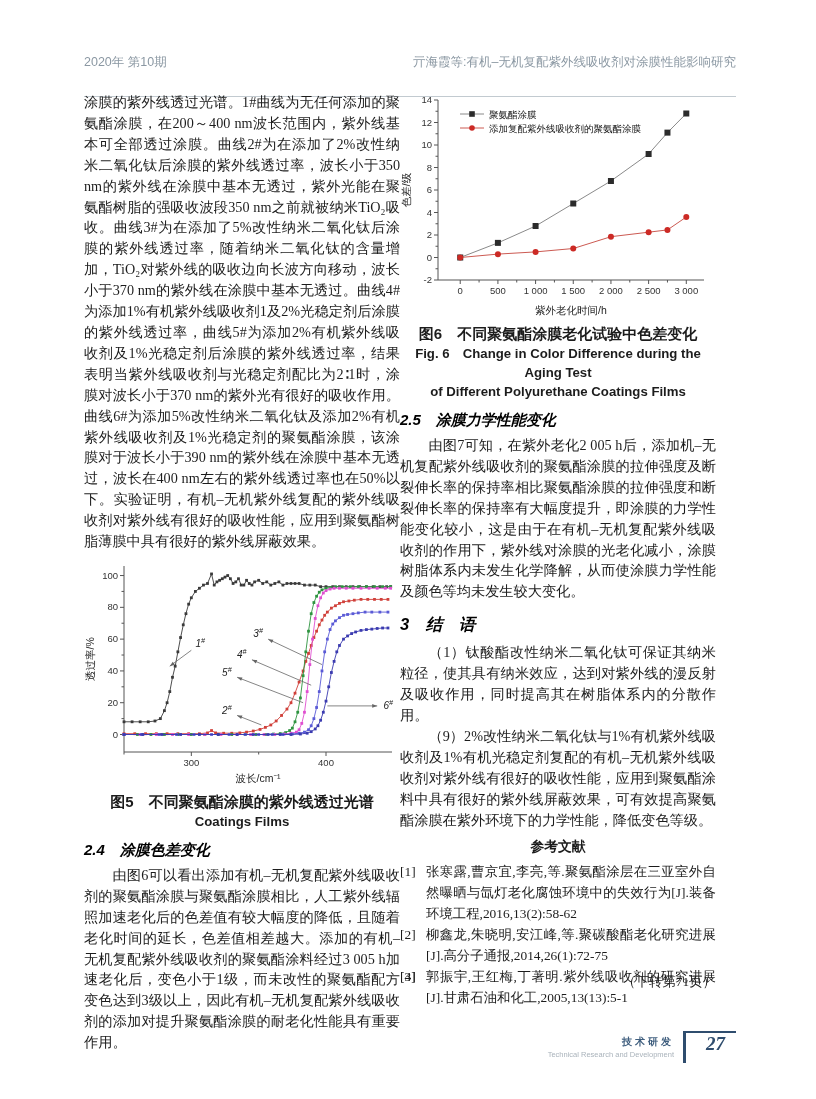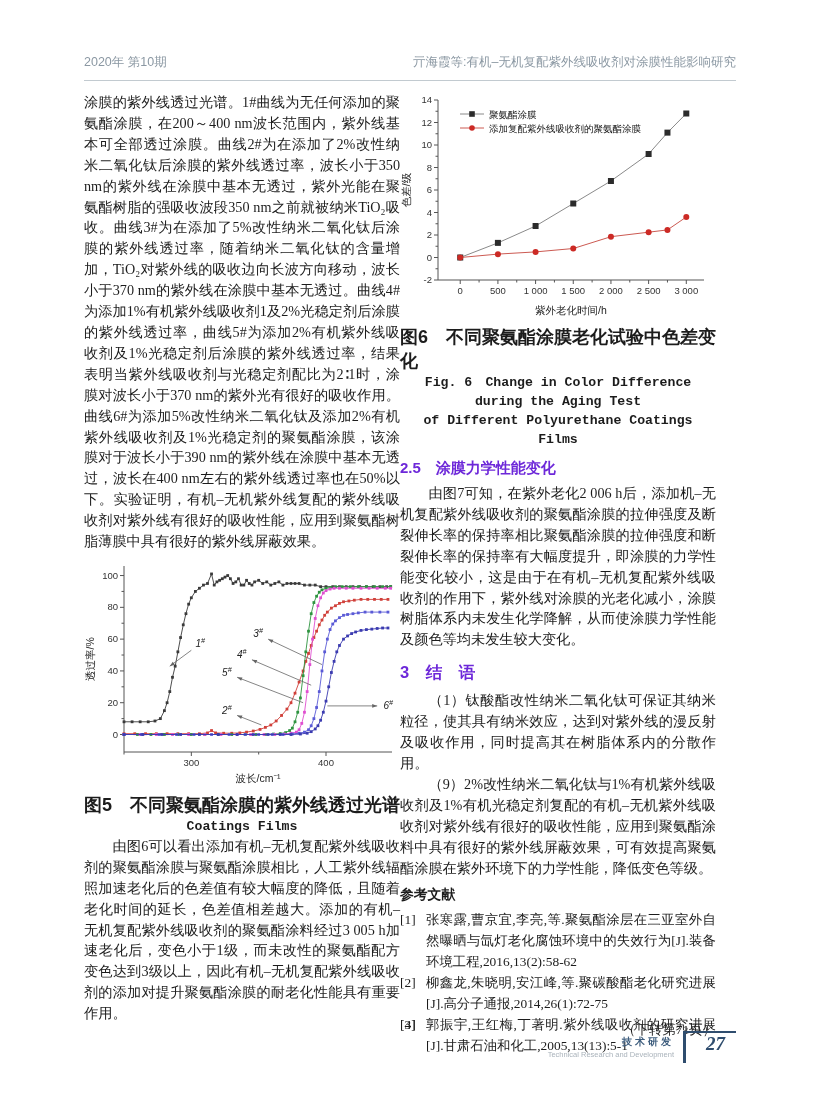--- a/index.html
+++ b/index.html
@@ -1,30 +1,30 @@
 <!DOCTYPE html>
 <html><head>
 <meta charset="utf-8">
 <style>
   html,body{margin:0;padding:0;background:#fff;}
   .page{position:relative;width:816px;height:1099px;background:#ffffff;overflow:hidden;
         font-family:"Liberation Serif",serif;color:#1c1c1c;}
   .header{position:absolute;left:84px;top:54px;width:652px;display:flex;justify-content:space-between;
           font-family:"Liberation Sans",sans-serif;font-size:12.5px;color:#8b98a3;
-          padding-bottom:9px;border-bottom:1px solid #c2cad0;}
+          padding-bottom:25px;border-bottom:1px solid #c2cad0;}
   .cols{position:absolute;left:84px;top:92px;width:652px;display:flex;}
   .col{width:316px;}
   .body-p{font-size:14.2px;line-height:20.9px;text-align:justify;margin:0;}
   .ind{text-indent:2em;}
   .chart-host{margin-top:6px;}
-  .cap-cn{text-align:left;font-weight:bold;font-size:18px;font-family:"Liberation Sans",sans-serif;margin-top:3px;}
-  .cap-en{text-align:center;font-weight:bold;font-size:13.2px;line-height:19px;font-family:Liberation Mono, monospace;}
-  .sec{font-family:"Liberation Sans",sans-serif;color:#6d28d9;font-size:15px;font-weight:bold;margin:10px 0 5px;}
+  .cap-cn{text-align:center;font-weight:bold;font-size:15px;font-family:"Liberation Sans",sans-serif;margin-top:3px;}
+  .cap-en{text-align:center;font-weight:bold;font-size:13.2px;line-height:19px;font-family:Liberation Sans, sans-serif;}
+  .sec{font-family:"Liberation Sans",sans-serif;color:#000000;font-size:15px;font-weight:bold;margin:10px 0 5px;font-style:italic;}
   .sec3{font-size:16.5px;margin:12px 0 6px;}
-  .refhead{text-align:left;font-weight:bold;font-family:"Liberation Sans",sans-serif;font-size:13.8px;margin:8px 0 5px;}
+  .refhead{text-align:center;font-weight:bold;font-family:"Liberation Sans",sans-serif;font-size:13.8px;margin:8px 0 5px;}
   .ref{position:relative;font-size:13.4px;line-height:21px;text-align:justify;padding-left:26px;margin:0;}
   .refnum{position:absolute;left:0;top:0;}
   .refnote{position:absolute;right:0;bottom:16px;}
   .footer{position:absolute;right:80px;bottom:36px;display:flex;align-items:flex-start;gap:9px;}
   .ft-titles{text-align:right;padding-top:4px;}
   .ft-cn{font-family:"Liberation Sans",sans-serif;font-weight:bold;font-size:10px;color:#3f5e7e;letter-spacing:3px;}
   .ft-en{font-size:7.5px;color:#aab3bb;font-family:"Liberation Sans",sans-serif;margin-top:1px;}
   .pagebox{border-top:2px solid #2f4d6e;border-left:3px solid #2f4d6e;padding:0 11px 8px 20px;
            font-style:italic;font-weight:bold;font-size:19px;color:#2f4d6e;font-family:"Liberation Serif",serif;}
   svg text{font-family:"Liberation Sans",sans-serif;}
@@ -342,20 +342,21 @@
             <text x="142.86170310306284" y="118.325810285639" text-anchor="middle" font-size="10" fill="#222" font-style="italic" font-family="&quot;Liberation Serif&quot;,serif"><tspan>5</tspan><tspan dy="-4" font-size="7.199999999999999">#</tspan></text>
             <line x1="153.1256281407035" y1="157.43589743589743" x2="177.36683417085428" y2="166.97435897435898" stroke="#666" stroke-width="0.8"></line>
             <polygon points="153.1256281407035,157.43589743589743 158.43747643917058,157.59167822441955 157.11931669528016,160.94167149151528" fill="#666"></polygon>
             <text x="142.8895376023554" y="156.40818710734345" text-anchor="middle" font-size="10" fill="#222" font-style="italic" font-family="&quot;Liberation Serif&quot;,serif"><tspan>2</tspan><tspan dy="-4" font-size="7.199999999999999">#</tspan></text>
             <line x1="293.1859296482412" y1="147.8974358974359" x2="243.35678391959797" y2="147.8974358974359" stroke="#666" stroke-width="0.8"></line>
             <polygon points="293.1859296482412,147.8974358974359 288.1859296482412,149.69743589743592 288.1859296482412,146.0974358974359" fill="#666"></polygon>
             <text x="304.1859296482412" y="150.8974358974359" text-anchor="middle" font-size="10" fill="#222" font-style="italic" font-family="&quot;Liberation Serif&quot;,serif"><tspan>6</tspan><tspan dy="-4" font-size="7.199999999999999">#</tspan></text>
           </svg></div>
       <div class="cap-cn">图5　不同聚氨酯涂膜的紫外线透过光谱</div>
       <div class="cap-en">Coatings Films</div>
+      <div class="sec">2.4　涂膜色差变化</div>
       <p class="body-p ind">由图6可以看出添加有机–无机复配紫外线吸收剂的聚氨酯涂膜与聚氨酯涂膜相比，人工紫外线辐照加速老化后的色差值有较大幅度的降低，且随着老化时间的延长，色差值相差越大。添加的有机–无机复配紫外线吸收剂的聚氨酯涂料经过3 005 h加速老化后，变色小于1级，而未改性的聚氨酯配方变色达到3级以上，因此有机–无机复配紫外线吸收剂的添加对提升聚氨酯涂膜的耐老化性能具有重要作用。</p>
     </div>
 
     <div class="col">
       <div class="chart-host" style="margin-top:0"><svg width="316" height="226">
             <line x1="38" y1="8" x2="38" y2="188" stroke="#555"></line>
             <line x1="38" y1="188" x2="304" y2="188" stroke="#555"></line>
             <line x1="60.22946175637394" y1="188" x2="60.22946175637394" y2="192" stroke="#555"></line>
             <text x="60.22946175637394" y="202" text-anchor="middle" font-size="9.5" fill="#333">0</text>
             <line x1="97.90651558073654" y1="188" x2="97.90651558073654" y2="192" stroke="#555"></line>
@@ -426,21 +427,21 @@
             <rect x="69.2" y="19.2" width="5.6" height="5.6" fill="#2b2b2b"></rect>
             <text x="89" y="25.5" font-size="9.5" fill="#111">聚氨酯涂膜</text>
             <line x1="60" y1="36" x2="84" y2="36" stroke="#cc5a52"></line>
             <circle cx="72" cy="36" r="2.8" fill="#cc2a25"></circle>
             <text x="89" y="39.5" font-size="9.5" fill="#111">添加复配紫外线吸收剂的聚氨酯涂膜</text>
           </svg></div>
       <div class="cap-cn">图6　不同聚氨酯涂膜老化试验中色差变化</div>
       <div class="cap-en">Fig. 6　Change in Color Difference during the Aging Test</div>
       <div class="cap-en">of Different Polyurethane Coatings Films</div>
       <div class="sec">2.5　涂膜力学性能变化</div>
-      <p class="body-p ind">由图7可知，在紫外老化2 006 h后，添加机–无机复配紫外线吸收剂的聚氨酯涂膜的拉伸强度及断裂伸长率的保持率相比聚氨酯涂膜的拉伸强度和断裂伸长率的保持率有大幅度提升，即涂膜的力学性能变化较小，这是由于在有机–无机复配紫外线吸收剂的作用下，紫外线对涂膜的光老化减小，涂膜树脂体系内未发生化学降解，从而使涂膜力学性能及颜色等均未发生较大变化。</p>
+      <p class="body-p ind">由图7可知，在紫外老化2 005 h后，添加机–无机复配紫外线吸收剂的聚氨酯涂膜的拉伸强度及断裂伸长率的保持率相比聚氨酯涂膜的拉伸强度和断裂伸长率的保持率有大幅度提升，即涂膜的力学性能变化较小，这是由于在有机–无机复配紫外线吸收剂的作用下，紫外线对涂膜的光老化减小，涂膜树脂体系内未发生化学降解，从而使涂膜力学性能及颜色等均未发生较大变化。</p>
       <div class="sec sec3">3　结　语</div>
       <p class="body-p ind">（1）钛酸酯改性纳米二氧化钛可保证其纳米粒径，使其具有纳米效应，达到对紫外线的漫反射及吸收作用，同时提高其在树脂体系内的分散作用。</p>
       <p class="body-p ind">（9）2%改性纳米二氧化钛与1%有机紫外线吸收剂及1%有机光稳定剂复配的有机–无机紫外线吸收剂对紫外线有很好的吸收性能，应用到聚氨酯涂料中具有很好的紫外线屏蔽效果，可有效提高聚氨酯涂膜在紫外环境下的力学性能，降低变色等级。</p>
       <div class="refhead">参考文献</div>
       <p class="ref">
         <span class="refnum">[1]</span>
         <span>张寒露,曹京宜,李亮,等.聚氨酯涂层在三亚室外自然曝晒与氙灯老化腐蚀环境中的失效行为[J].装备环境工程,2016,13(2):58-62</span>
       </p>
       <p class="ref">
         <span class="refnum">[2]</span>

